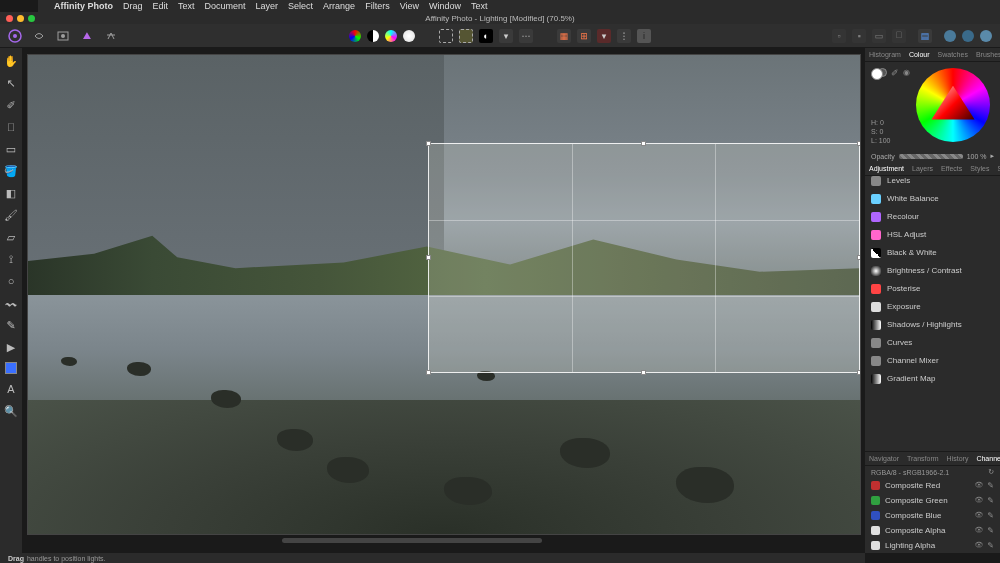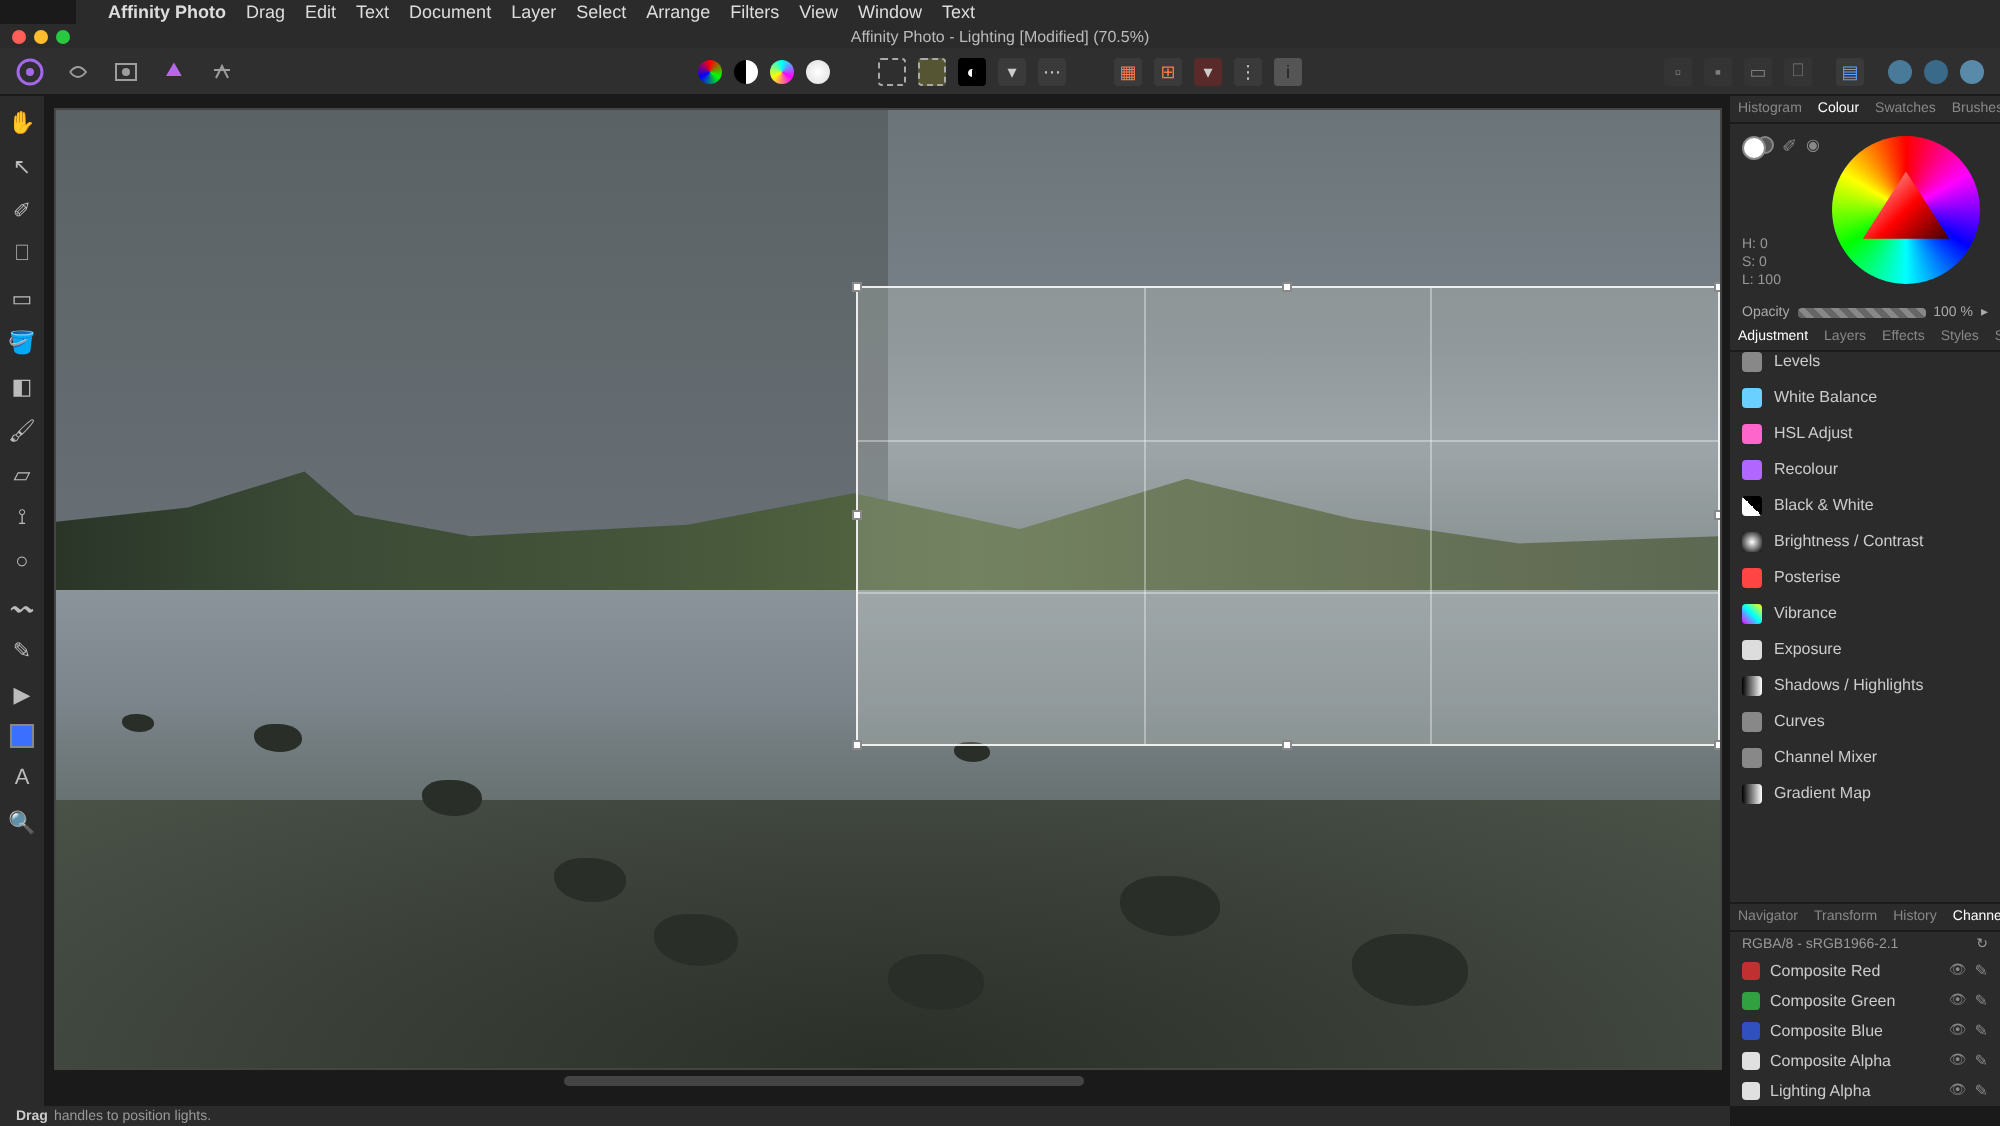--- a/index.html
+++ b/index.html
@@ -272,42 +272,38 @@
       <div class="adj-list" id="adjlist">
           <div class="adj-item">
             <div class="adj-icon" style="background: rgb(136, 136, 136);"></div>
             <span>Levels</span>
           </div>
           <div class="adj-item">
             <div class="adj-icon" style="background: rgb(106, 208, 255);"></div>
             <span>White Balance</span>
           </div>
           <div class="adj-item">
+            <div class="adj-icon" style="background: rgb(176, 102, 255);"></div>
+            <span>Recolour</span>
+          </div>
+          <div class="adj-item">
             <div class="adj-icon" style="background: rgb(255, 102, 204);"></div>
             <span>HSL Adjust</span>
           </div>
           <div class="adj-item">
-            <div class="adj-icon" style="background: rgb(176, 102, 255);"></div>
-            <span>Recolour</span>
-          </div>
-          <div class="adj-item">
             <div class="adj-icon" style="background: linear-gradient(45deg, rgb(255, 255, 255) 50%, rgb(0, 0, 0) 50%);"></div>
             <span>Black &amp; White</span>
           </div>
           <div class="adj-item">
             <div class="adj-icon" style="background: radial-gradient(circle, rgb(255, 255, 255), rgb(0, 0, 0));"></div>
             <span>Brightness / Contrast</span>
           </div>
           <div class="adj-item">
             <div class="adj-icon" style="background: rgb(255, 68, 68);"></div>
             <span>Posterise</span>
-          </div>
-          <div class="adj-item">
-            <div class="adj-icon" style="background: linear-gradient(45deg, rgb(255, 0, 255), rgb(0, 255, 255), rgb(255, 255, 0));"></div>
-            <span>Vibrance</span>
           </div>
           <div class="adj-item">
             <div class="adj-icon" style="background: rgb(221, 221, 221);"></div>
             <span>Exposure</span>
           </div>
           <div class="adj-item">
             <div class="adj-icon" style="background: linear-gradient(90deg, rgb(0, 0, 0), rgb(255, 255, 255));"></div>
             <span>Shadows / Highlights</span>
           </div>
           <div class="adj-item">

